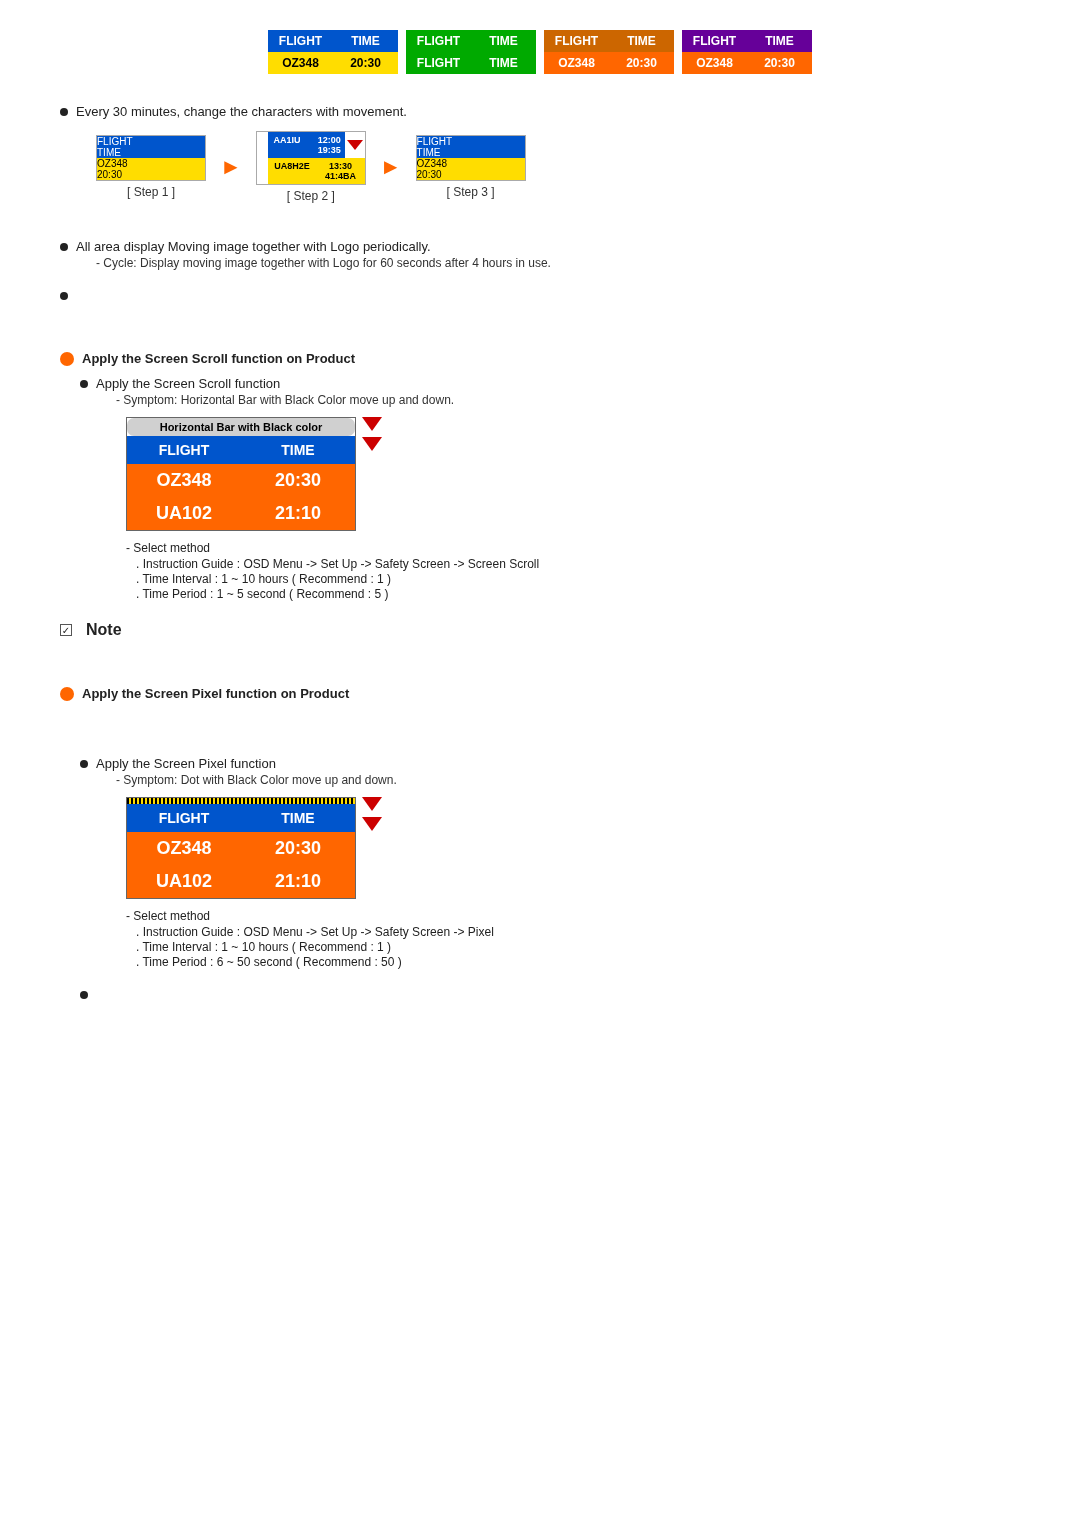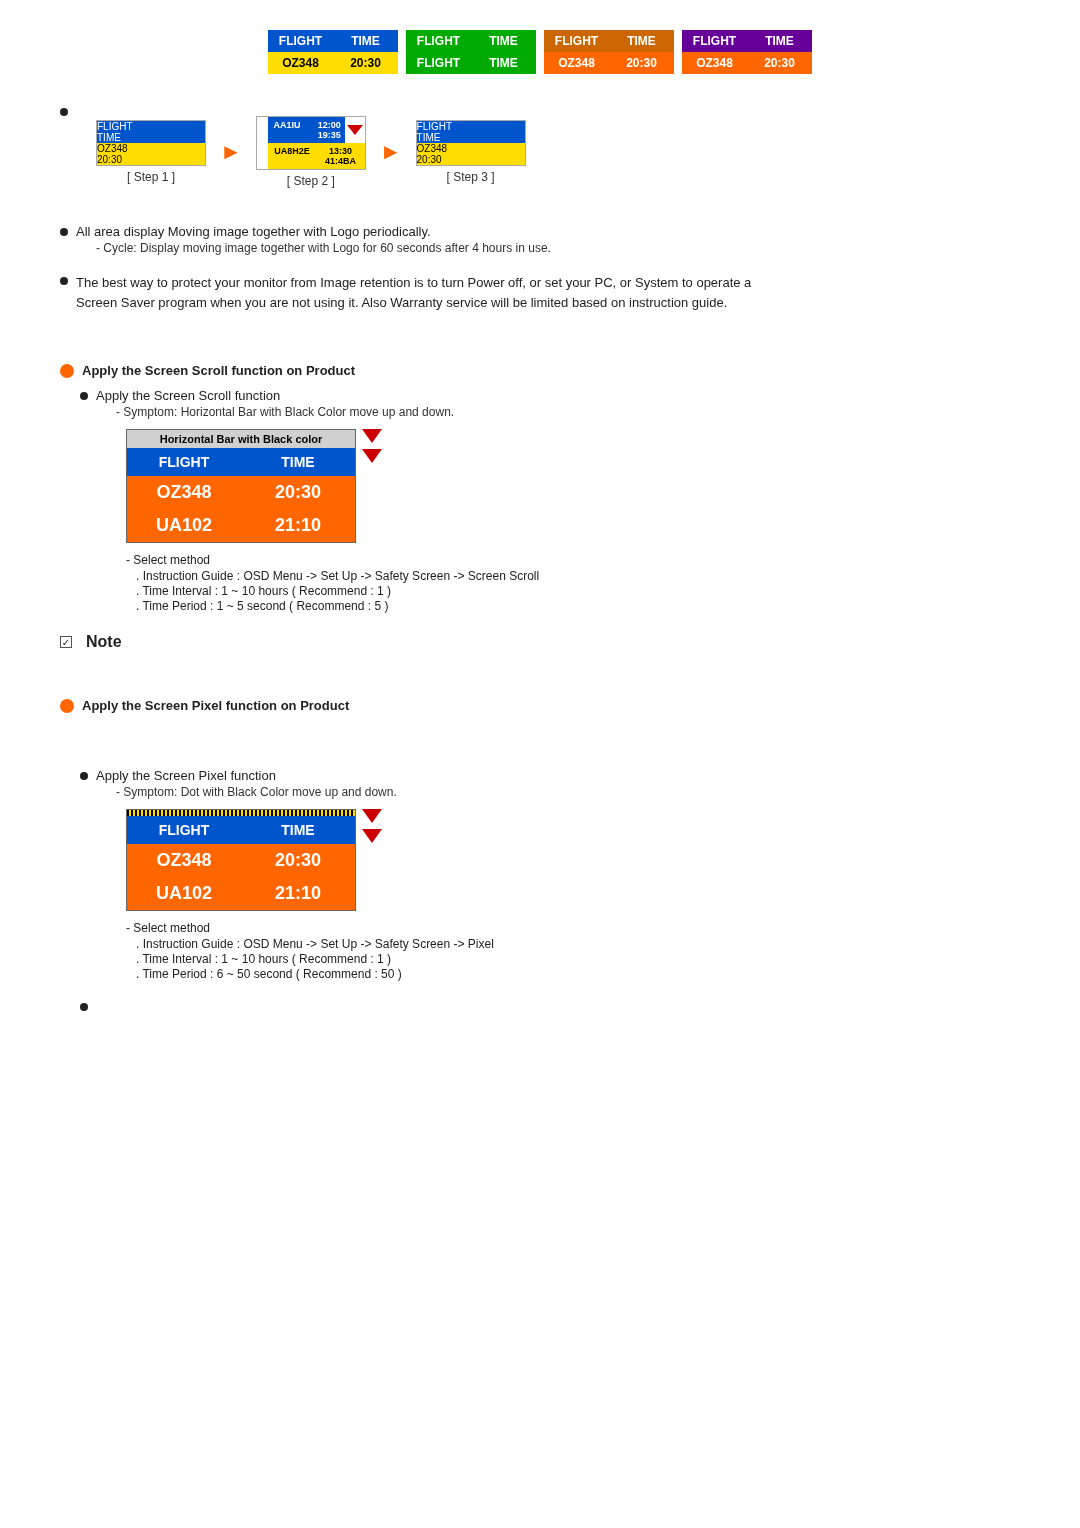--- a/index.html
+++ b/index.html
@@ -144,20 +144,21 @@
       border: 1px solid #666;
       width: 230px;
     }
     .hbar-header {
       background: #d0d0d0;
       text-align: center;
       font-size: 11px;
       padding: 3px 0;
       color: #000;
       font-weight: bold;
+      border-radius: 7px;
     }
     .hbar-row {
       display: flex;
     }
     .hbar-cell {
       flex: 1;
       padding: 6px 8px;
       font-size: 15px;
       font-weight: bold;
       text-align: center;
@@ -267,20 +268,21 @@
     </div>
   </div>
 
 </div>
 
 
 <div class="bullet-section">
   <div class="bullet-item">
     <span class="bullet-dot"></span>
     <div>
+      <div>Every 30 minutes, change the characters with movement.</div>
 
       <div class="step-diagram">
 
         <div class="step-box">
           <div class="step-panel">
             <div class="top-row">
               <div class="fl-cell blue-bg" style="font-size:10px;">FLIGHT</div>
               <div class="fl-cell blue-bg" style="font-size:10px;">TIME</div>
             </div>
             <div class="bottom-row">
@@ -338,21 +340,20 @@
       <div>All area display Moving image together with Logo periodically.</div>
       <div class="sub-bullet">- Cycle: Display moving image together with Logo for 60 seconds after 4 hours in use.</div>
     </div>
   </div>
 </div>
 
 
 <div class="bullet-section">
   <div class="bullet-item">
     <span class="bullet-dot"></span>
-    <div style="max-width:680px; line-height:1.5;">The best way to protect your monitor from Image retention is to turn Power off, or set your PC, or System to operate a Screen Saver program when you are not using it. Also Warranty service will be limited based on instruction guide.</div>
   </div>
 </div>
 
 <br>
 
 
 <div class="section-header">
   <div class="circle-icon"></div>
   <span>Apply the Screen Scroll function on Product</span>
 </div>

